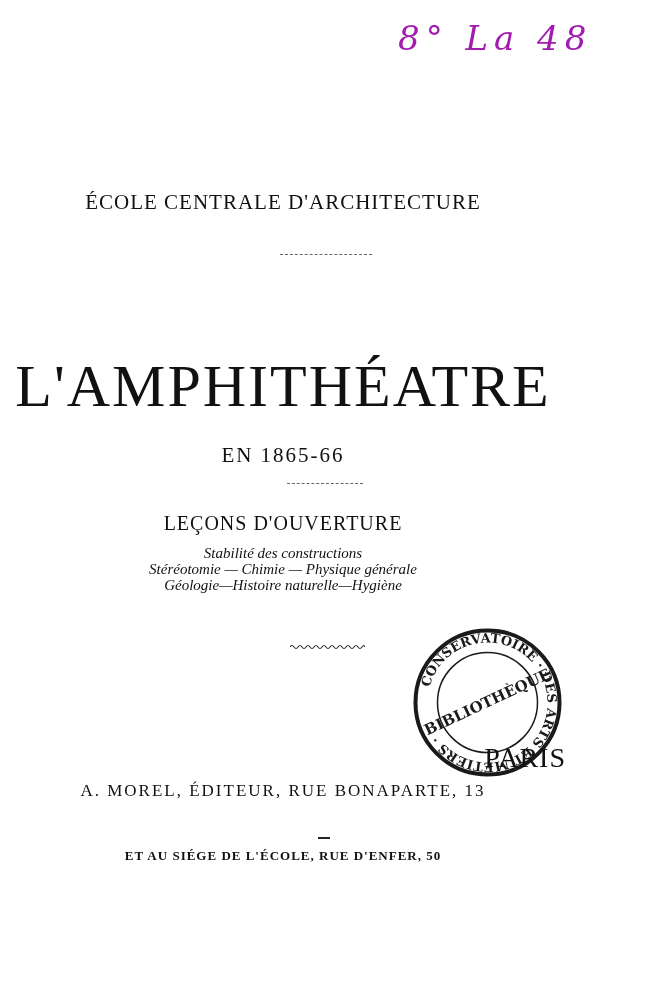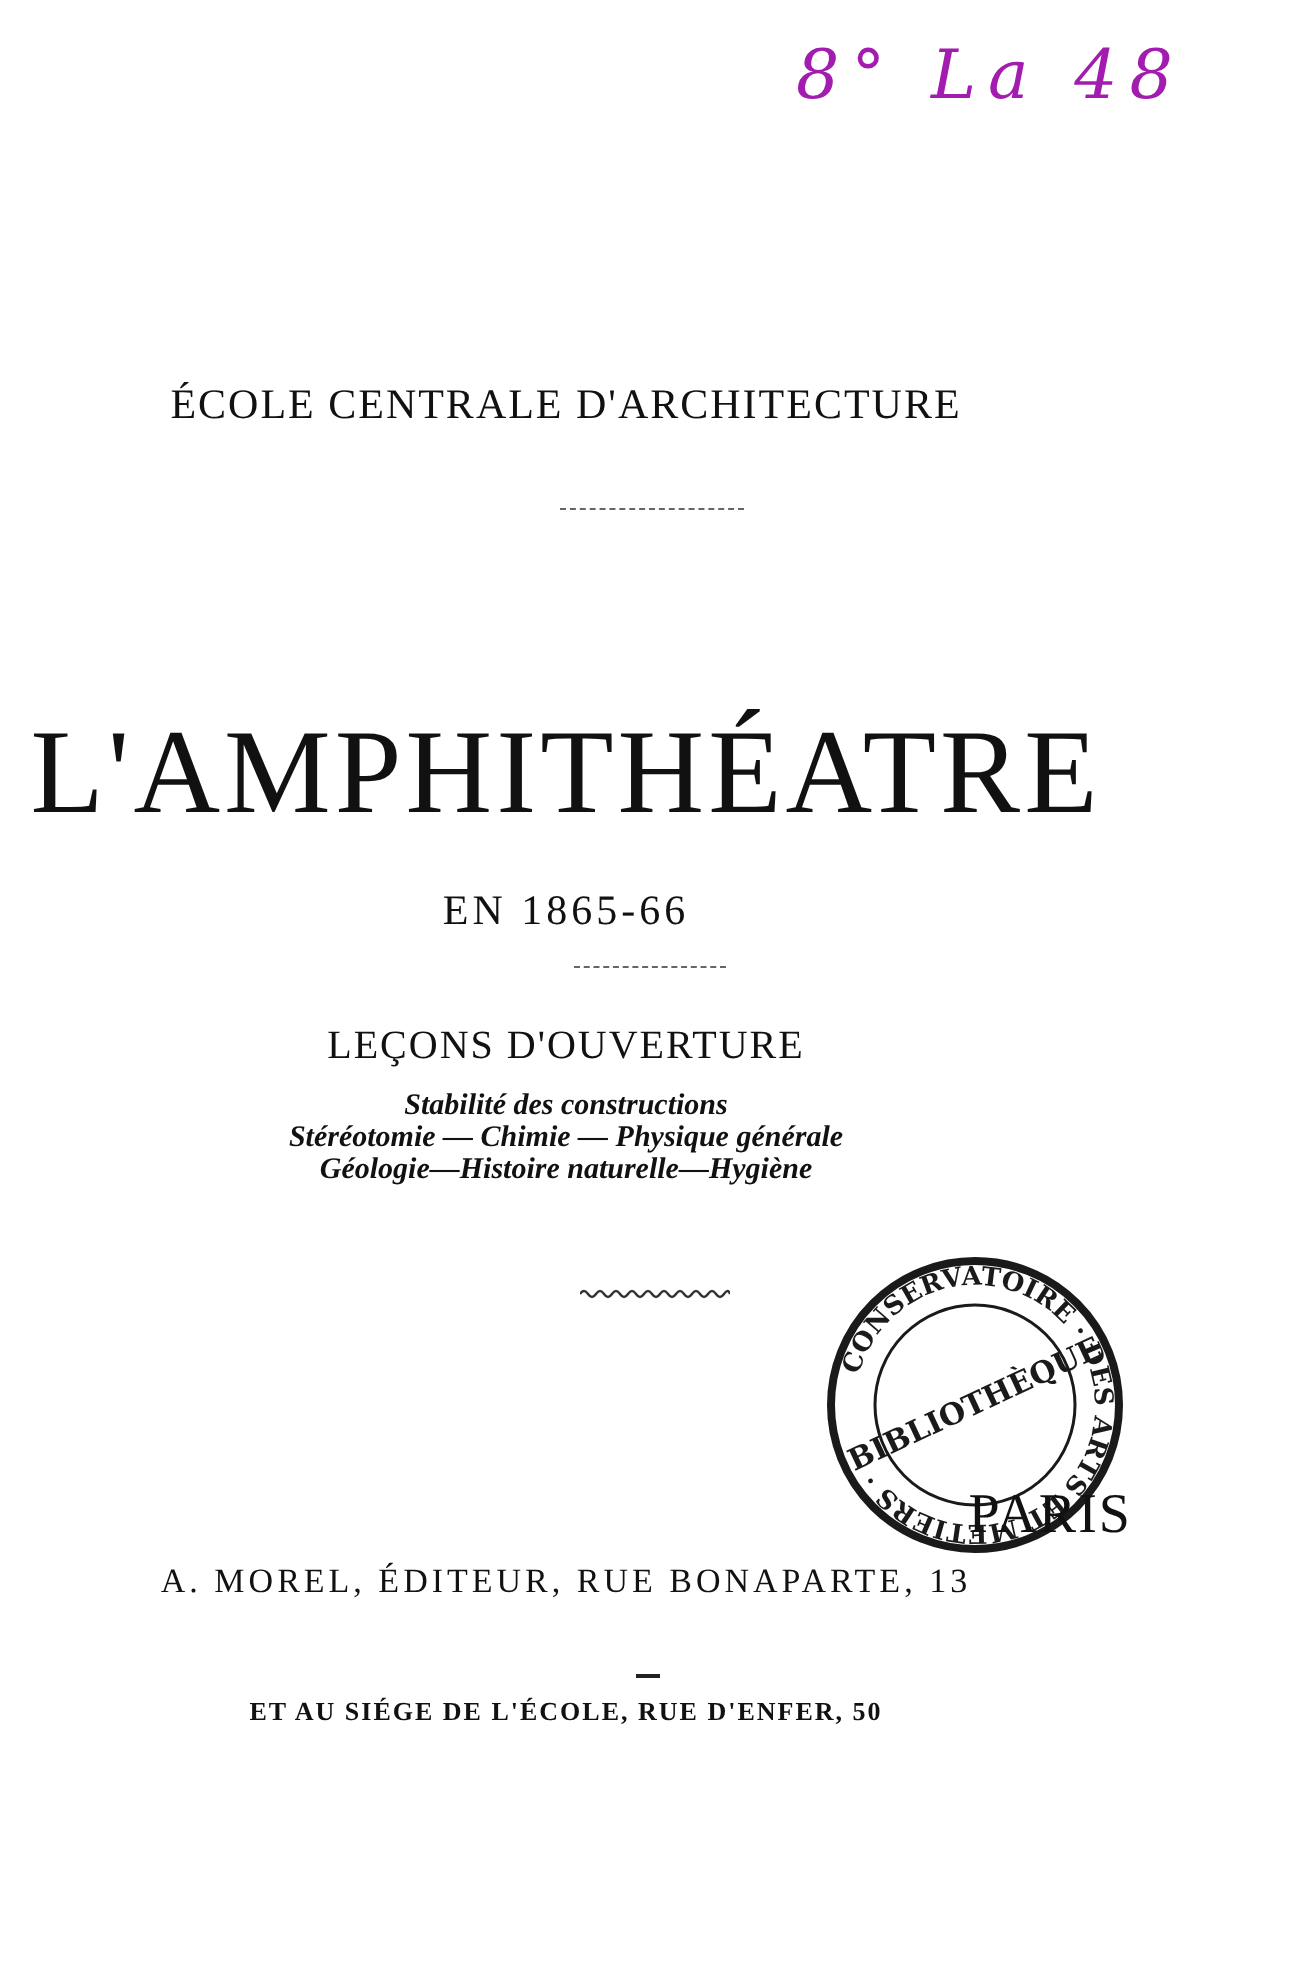--- a/index.html
+++ b/index.html
@@ -29,21 +29,21 @@
     top: 400px; font-size: 21px; letter-spacing: 2px; margin-top: 43px;
   }
   .rule-dashed2 {
     top: 483px; left: 287px; width: 76px; height: 0;
     border-top: 1px dashed #666;
   }
   .lecons {
     top: 512px; font-size: 20px; letter-spacing: 1px;
   }
   .topics {
-    top: 545px; font-size: 15px; font-style: italic; line-height: 16px; font-weight: bold;
+    top: 545px; font-size: 15px; font-style: italic; line-height: 16px;
   }
   .rule-wavy {
     top: 644px; left: 290px; width: 75px; height: 6px;
   }
   .paris {
     top: 742px; font-size: 28px; letter-spacing: 1px; text-align: right;
   }
   .publisher {
     top: 781px; font-size: 17px; letter-spacing: 2px;
   }

